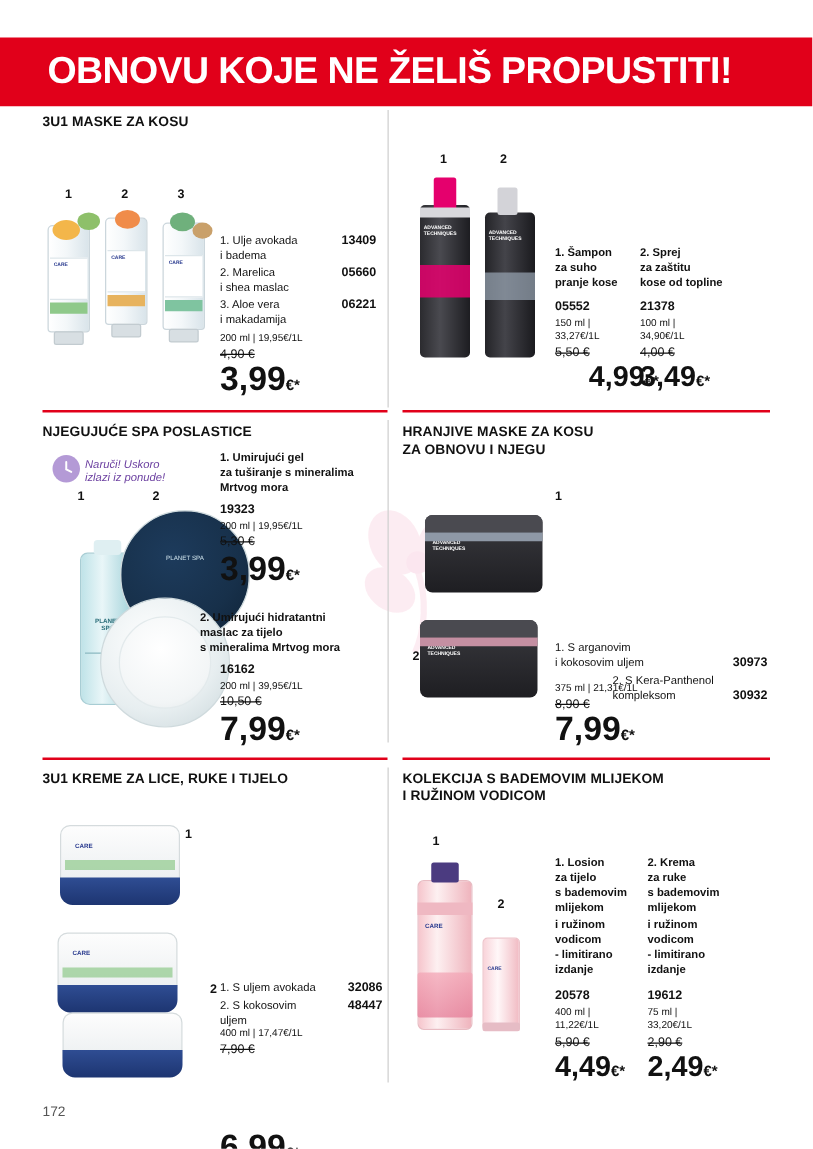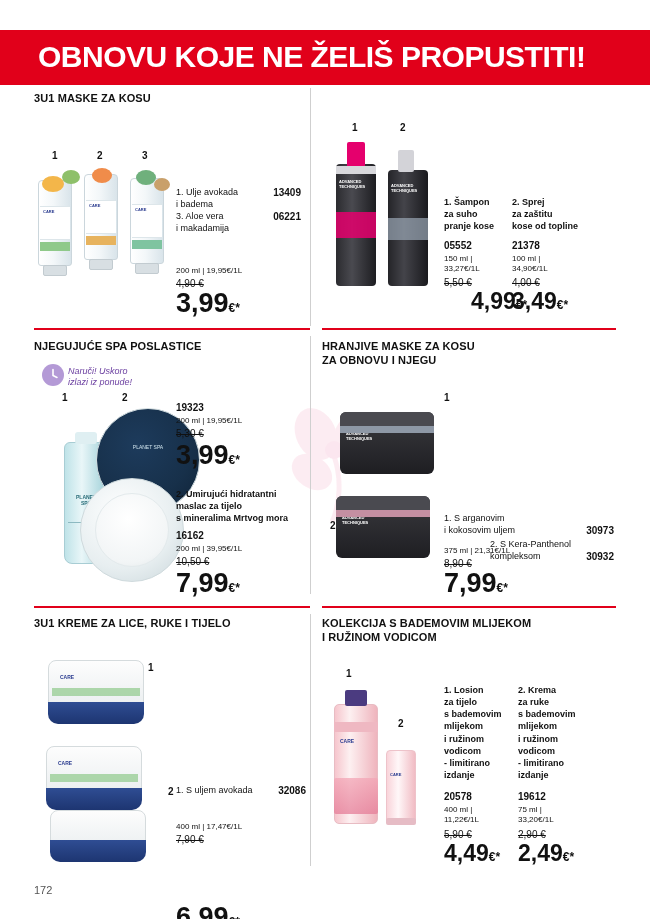--- a/index.html
+++ b/index.html
@@ -211,20 +211,26 @@
     </div>
   </div>
 
   <div class="item-list" style="position:absolute; left:176px; top:186px; width:125px;">
     <div style="position:relative;">
       <span>1.</span>
       <span style="white-space:pre-line;">Ulje avokada
 i badema</span>
       <span class="code" style="position:absolute; right:0; top:0;">13409</span>
     </div>
+    <div style="position:relative; margin-top:2px;">
+      <span>2.</span>
+      <span style="white-space:pre-line;">Marelica
+i shea maslac</span>
+      <span class="code" style="position:absolute; right:0; top:0;">05660</span>
+    </div>
     <div style="position:relative; margin-top:0;">
       <span>3.</span>
       <span style="white-space:pre-line;">Aloe vera
 i makadamija</span>
       <span class="code" style="position:absolute; right:0; top:0;">06221</span>
     </div>
   </div>
 
   <div class="meta" style="position:absolute; left:176px; top:266px;">200 ml | 19,95€/1L</div>
   <div class="old-price" style="position:absolute; left:176px; top:278px;">4,90 €</div>
@@ -305,28 +311,34 @@
       <div style="position:absolute;left:36px;top:92px;font-size:5px;color:#2b6e7a;font-weight:bold;text-align:center;width:32px;">PLANET<br>SPA</div>
       <div style="position:absolute;left:34px;top:120px;width:36px;height:1px;background:#8cb9c1;"></div>
 
       <div class="spa-tin" style="left:62px;top:6px;background:radial-gradient(circle at 40% 35%, #1d3b5c 0%, #17304a 60%, #0f2236 100%);"></div>
       <div style="position:absolute;left:92px;top:42px;font-size:5px;color:#cfe3ec;text-align:center;width:44px;">PLANET SPA</div>
       <div class="spa-tin" style="left:46px;top:76px;"></div>
       <div class="spa-tin-inner" style="left:61px;top:91px;"></div>
     </div>
   </div>
 
+  <div style="position:absolute; left:176px; top:360px; width:130px;" class="item-list">
+    <b><span>1.</span>
+    <span style="white-space:pre-line;">Umirujući gel
+za tuširanje s mineralima
+Mrtvog mora</span></b>
+  </div>
   <div class="code" style="position:absolute; left:176px; top:402px;">19323</div>
   <div class="meta" style="position:absolute; left:176px; top:416px;">200 ml | 19,95€/1L</div>
   <div class="old-price" style="position:absolute; left:176px; top:428px;">5,30 €</div>
   <div class="price" style="position:absolute; left:176px; top:442px;">
     <span>3,99</span><span class="cur">€*</span>
   </div>
 
-  <div style="position:absolute; left:176px; top:488px; width:132px;" class="item-list">
+  <div style="position:absolute; left:160px; top:488px; width:132px;" class="item-list">
     <b><span>2.</span>
     <span style="white-space:pre-line;">Umirujući hidratantni
 maslac za tijelo
 s mineralima Mrtvog mora</span></b>
   </div>
   <div class="code" style="position:absolute; left:176px; top:530px;">16162</div>
   <div class="meta" style="position:absolute; left:176px; top:544px;">200 ml | 39,95€/1L</div>
   <div class="old-price" style="position:absolute; left:176px; top:556px;">10,50 €</div>
   <div class="price" style="position:absolute; left:176px; top:570px;">
     <span>7,99</span><span class="cur">€*</span>
@@ -398,20 +410,26 @@
       <div class="white-jar" style="left:10px;top:160px;height:44px;"></div>
       <div class="blue-base" style="left:10px;top:190px;"></div>
     </div>
   </div>
 
   <div class="item-list" style="position:absolute; left:176px; top:784px; width:130px;">
     <div style="position:relative;">
       <span>1.</span>
       <span style="white-space:pre-line;">S uljem avokada</span>
       <span class="code" style="position:absolute; right:0; top:0;">32086</span>
+    </div>
+    <div style="position:relative; margin-top:2px;">
+      <span>2.</span>
+      <span style="white-space:pre-line;">S kokosovim
+uljem</span>
+      <span class="code" style="position:absolute; right:0; top:0;">48447</span>
     </div>
   </div>
 
   <div class="meta" style="position:absolute; left:176px; top:822px;">400 ml | 17,47€/1L</div>
   <div class="old-price" style="position:absolute; left:176px; top:834px;">7,90 €</div>
   <div class="price" style="position:absolute; left:176px; top:892px;margin-top:12px;">
     <span>6,99</span><span class="cur">€*</span>
   </div>
 
   <div style="position:absolute; left:322px; top:617px; white-space:pre-line;" class="sec-title">KOLEKCIJA S BADEMOVIM MLIJEKOM

